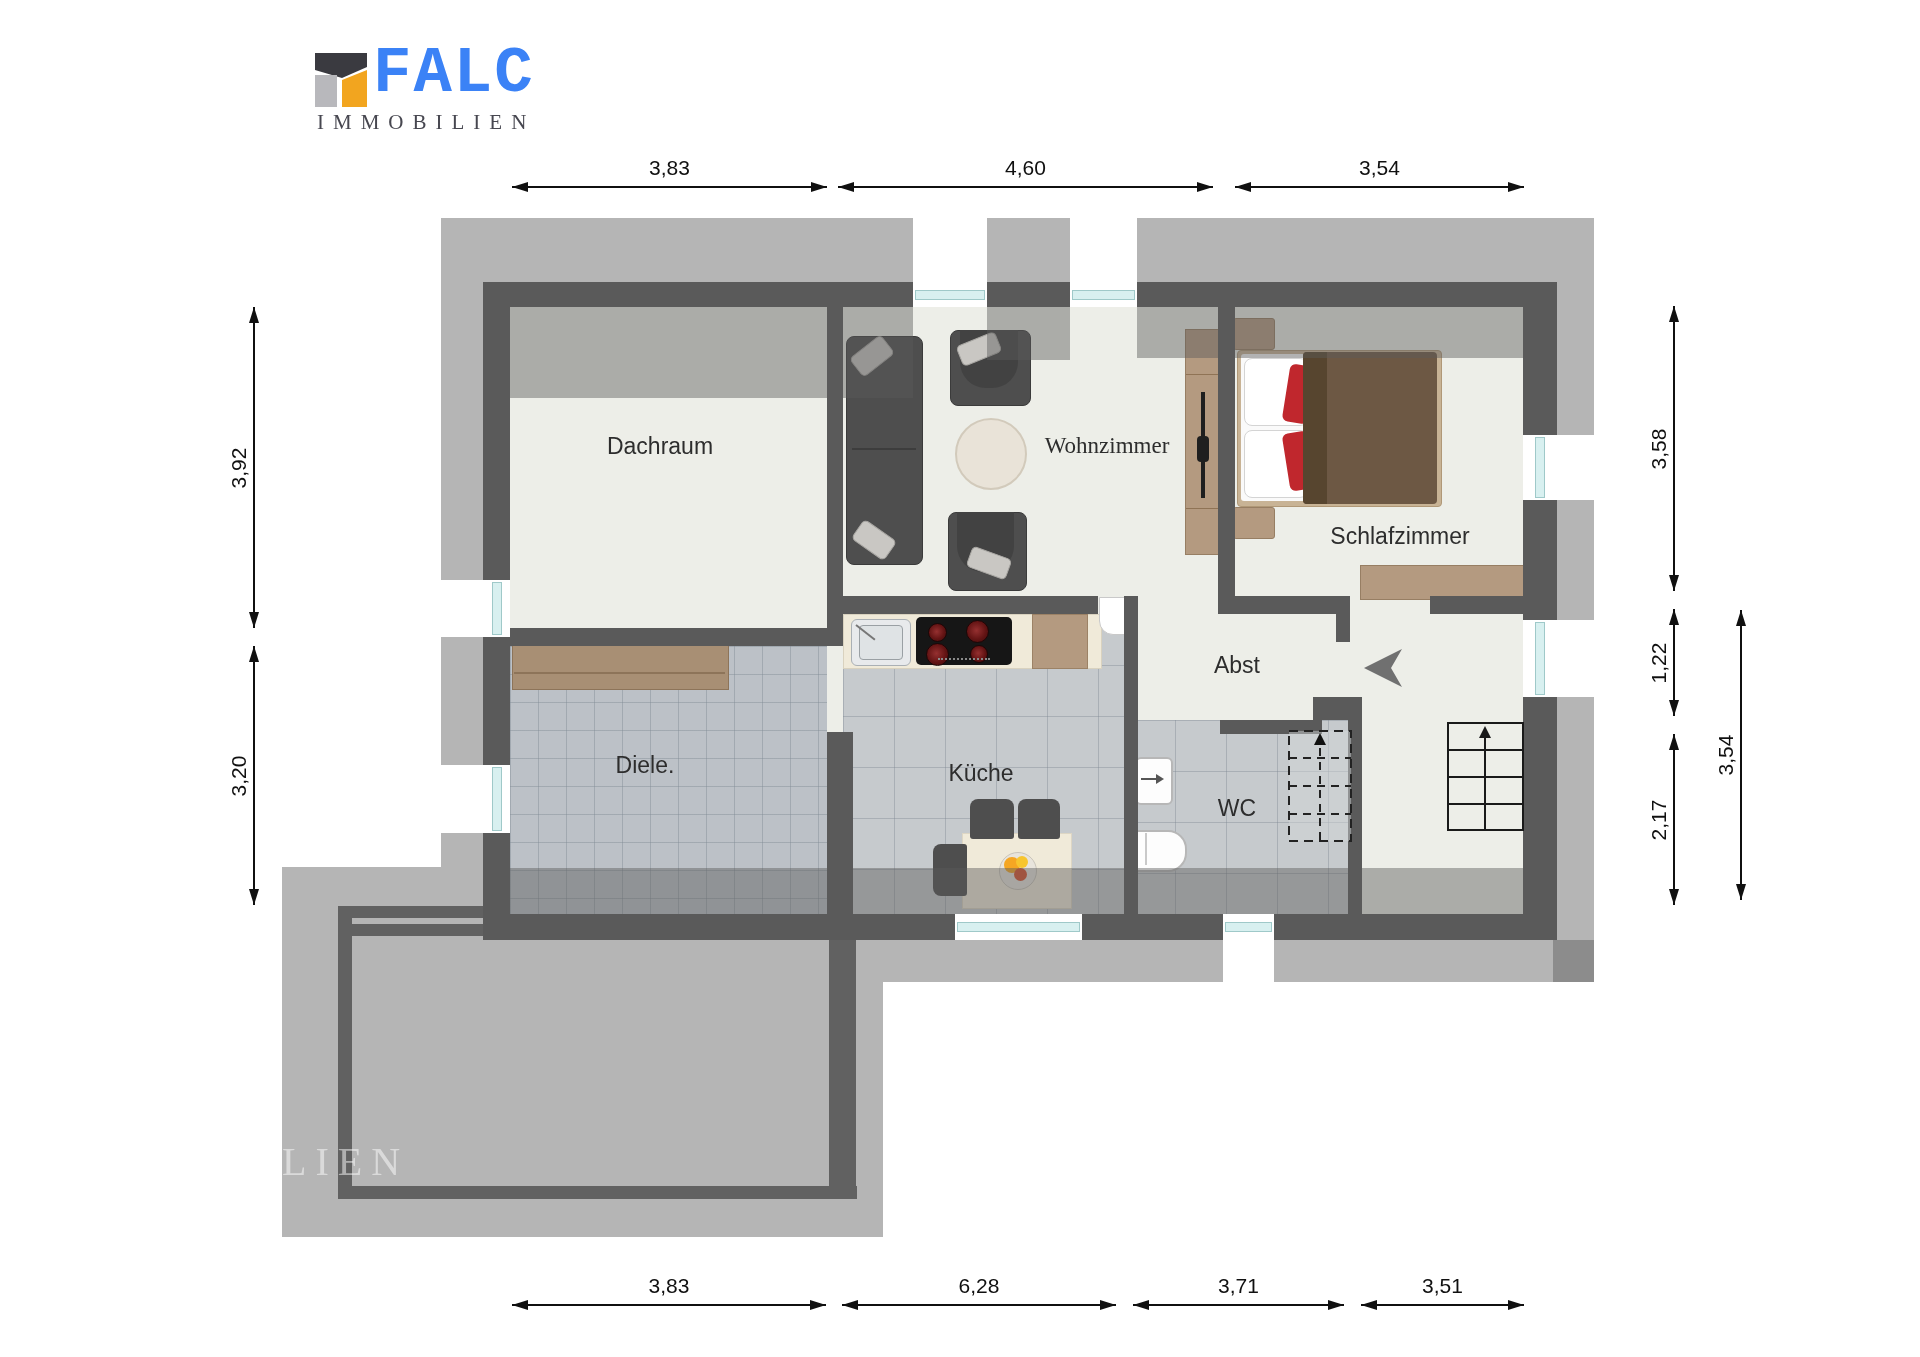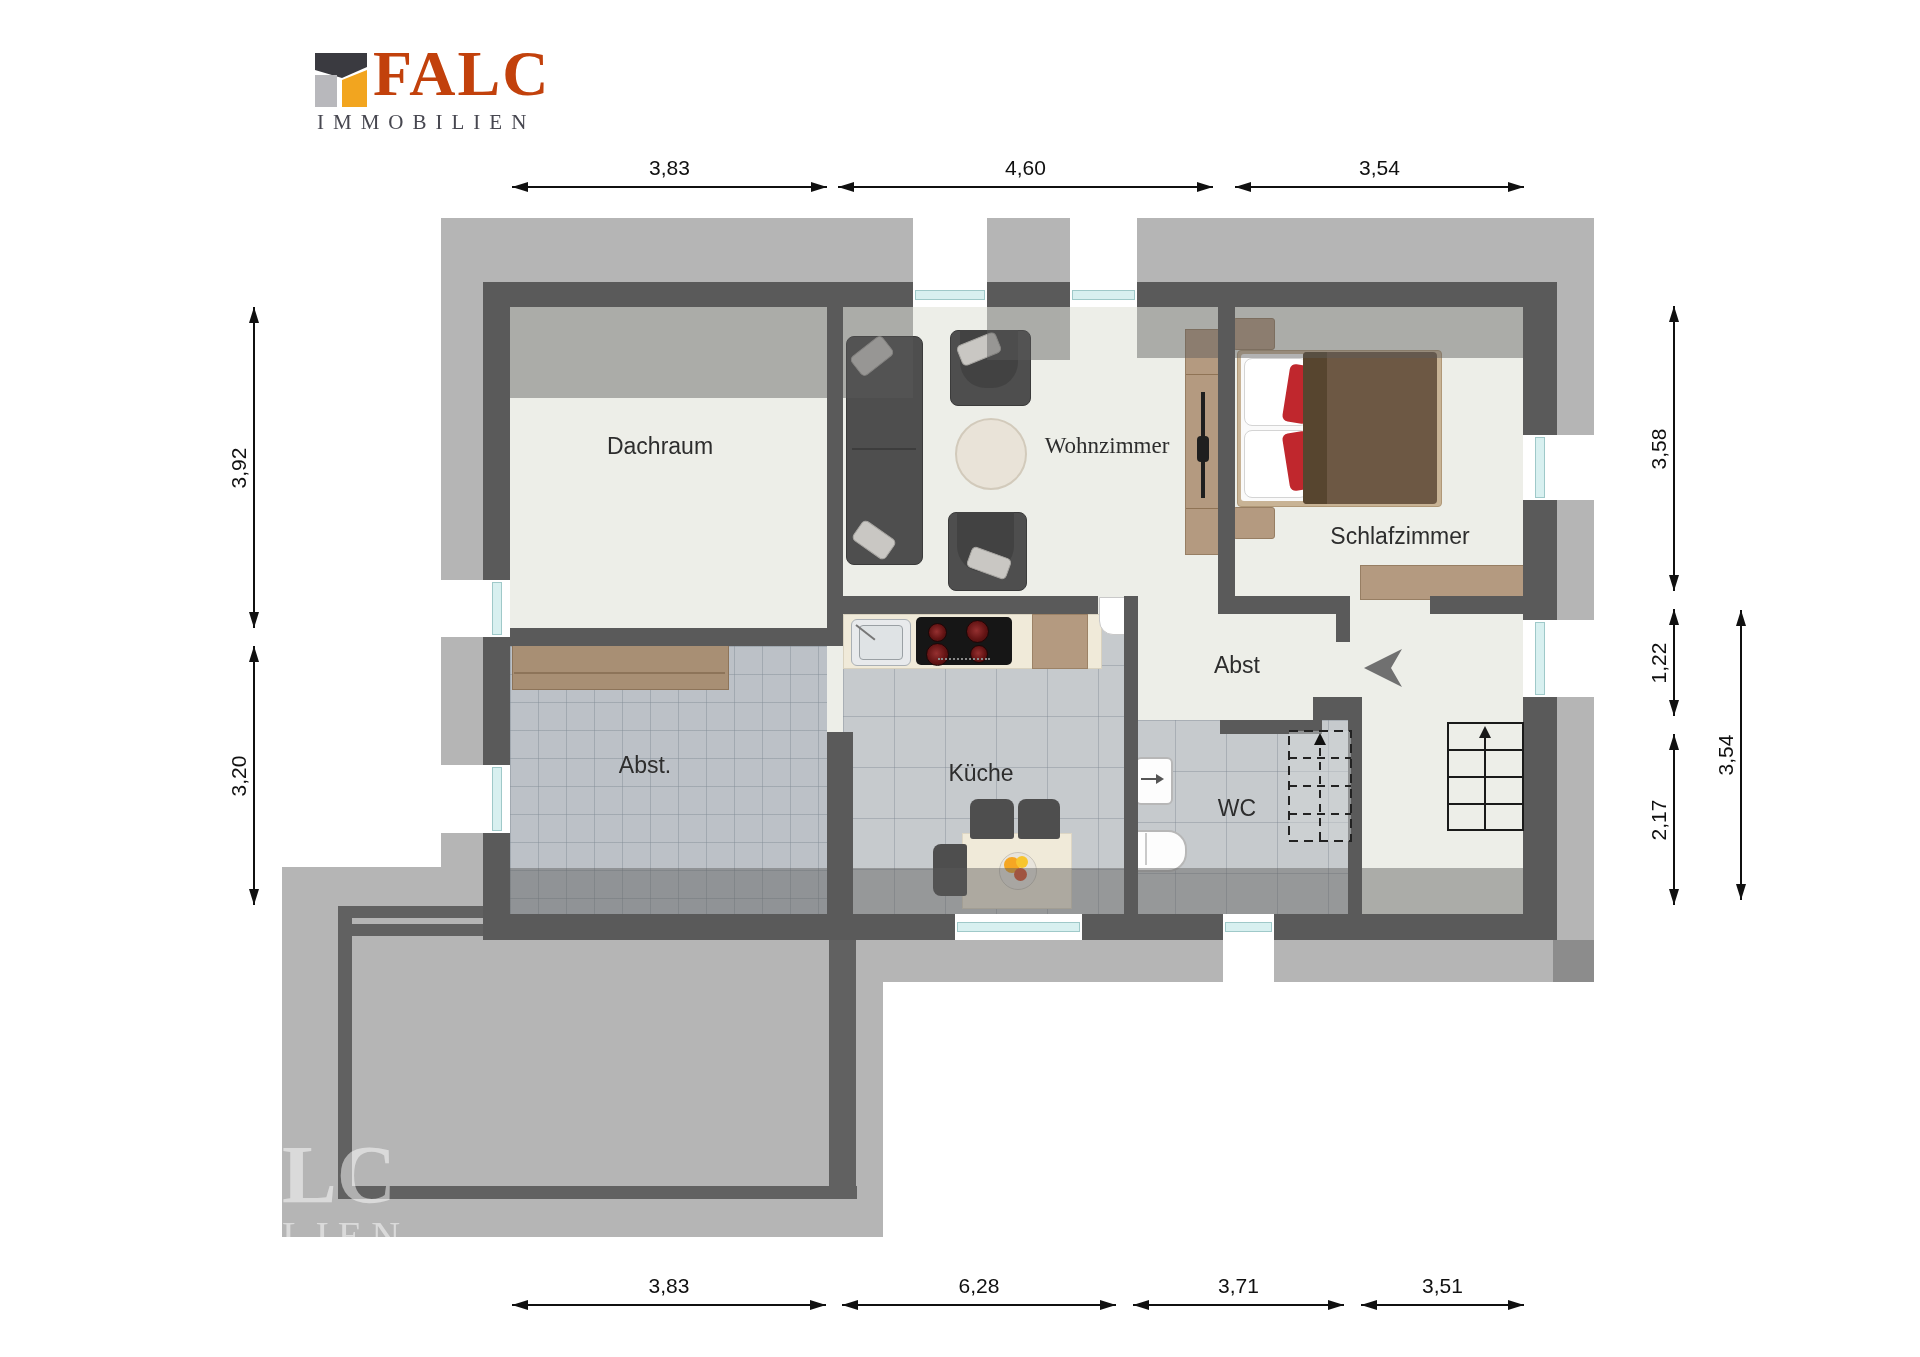--- a/index.html
+++ b/index.html
@@ -1,22 +1,22 @@
 <!DOCTYPE html>
 <html><head>
 <meta charset="utf-8">
 <style>
   html,body{margin:0;padding:0;background:#fff;}
   #plan{position:relative;width:1920px;height:1357px;background:#fff;overflow:hidden;
         font-family:"Liberation Sans",sans-serif;}
   .abs{position:absolute;}
 
   
-  .brand{position:absolute;left:373px;top:42px;font-family:Liberation Serif, serif;
-         font-weight:bold;font-size:64px;letter-spacing:2px;color:#c2410c;line-height:1;}
+  .brand{position:absolute;left:373px;top:42px;font-family:Liberation Mono, monospace;
+         font-weight:bold;font-size:64px;letter-spacing:2px;color:#3b82f6;line-height:1;}
   .brand-sub{position:absolute;left:317px;top:110px;font-family:"Liberation Serif",serif;
          font-size:21px;letter-spacing:9px;color:#474750;}
 
   
   .floor{position:absolute;background:#edeee8;}
   .tiles-a{position:absolute;background:#bcc1c7;
      background-image:linear-gradient(rgba(130,140,150,.45) 1px,transparent 1px),
                       linear-gradient(90deg,rgba(130,140,150,.45) 1px,transparent 1px);
      background-size:28px 28px;}
   .tiles-k{position:absolute;background:#c6cacd;
@@ -201,21 +201,20 @@
   <div class="roof" style="left:282px;top:867px;width:201px;height:370px;"></div>
   <div class="roof" style="left:483px;top:982px;width:400px;height:255px;"></div>
 
   <div class="aw" style="left:338px;top:906px;width:145px;height:12px;"></div>
   <div class="aw" style="left:352px;top:924px;width:131px;height:12px;"></div>
   <div class="aw" style="left:338px;top:906px;width:14px;height:293px;"></div>
   <div class="aw" style="left:338px;top:1186px;width:519px;height:13px;"></div>
   <div class="aw" style="left:829px;top:940px;width:27px;height:259px;"></div>
 
   <div class="watermark">
-    <div class="wm1">LC</div>
     <div class="wm2">LIEN</div>
   </div>
 
   <div class="abs" style="left:1447px;top:722px;">
     <svg width="77" height="109" viewBox="0 0 77 109">
       <rect x="1" y="1" width="75" height="107" fill="#edeee8" stroke="#1a1a1a" stroke-width="2"></rect>
       <line x1="1" y1="28" x2="76" y2="28" stroke="#1a1a1a" stroke-width="2"></line>
       <line x1="1" y1="55" x2="76" y2="55" stroke="#1a1a1a" stroke-width="2"></line>
       <line x1="1" y1="82" x2="76" y2="82" stroke="#1a1a1a" stroke-width="2"></line>
       <line x1="38" y1="108" x2="38" y2="12" stroke="#1a1a1a" stroke-width="2"></line>
@@ -234,21 +233,21 @@
   </div>
   <div class="abs" style="left:1360px;top:645px;">
     <svg width="46" height="46" viewBox="0 0 46 46">
       <polygon points="4,23 42,4 31,23 42,42" fill="#707070"></polygon>
     </svg>
   </div>
 
   <div class="lbl-room" style="left:660px;top:446px;">Dachraum</div>
   <div class="lbl-room" style="left:1107px;top:446px;font-family:Liberation Serif, serif;">Wohnzimmer</div>
   <div class="lbl-room" style="left:1400px;top:536px;">Schlafzimmer</div>
-  <div class="lbl-room" style="left:645px;top:765px;">Abst.</div>
+  <div class="lbl-room" style="left:645px;top:765px;">Diele.</div>
   <div class="lbl-room" style="left:981px;top:765px;margin-top:8px;">Küche</div>
   <div class="lbl-room" style="left:1237px;top:665px;">Abst</div>
   <div class="lbl-room" style="left:1237px;top:808px;">WC</div>
 
   <div class="dim-h" style="left:512px;top:186px;width:315px;">
     <span class="lbl">3,83</span>
     </div>
   <div class="dim-h" style="left:838px;top:186px;width:375px;">
     <span class="lbl">4,60</span>
     </div>

